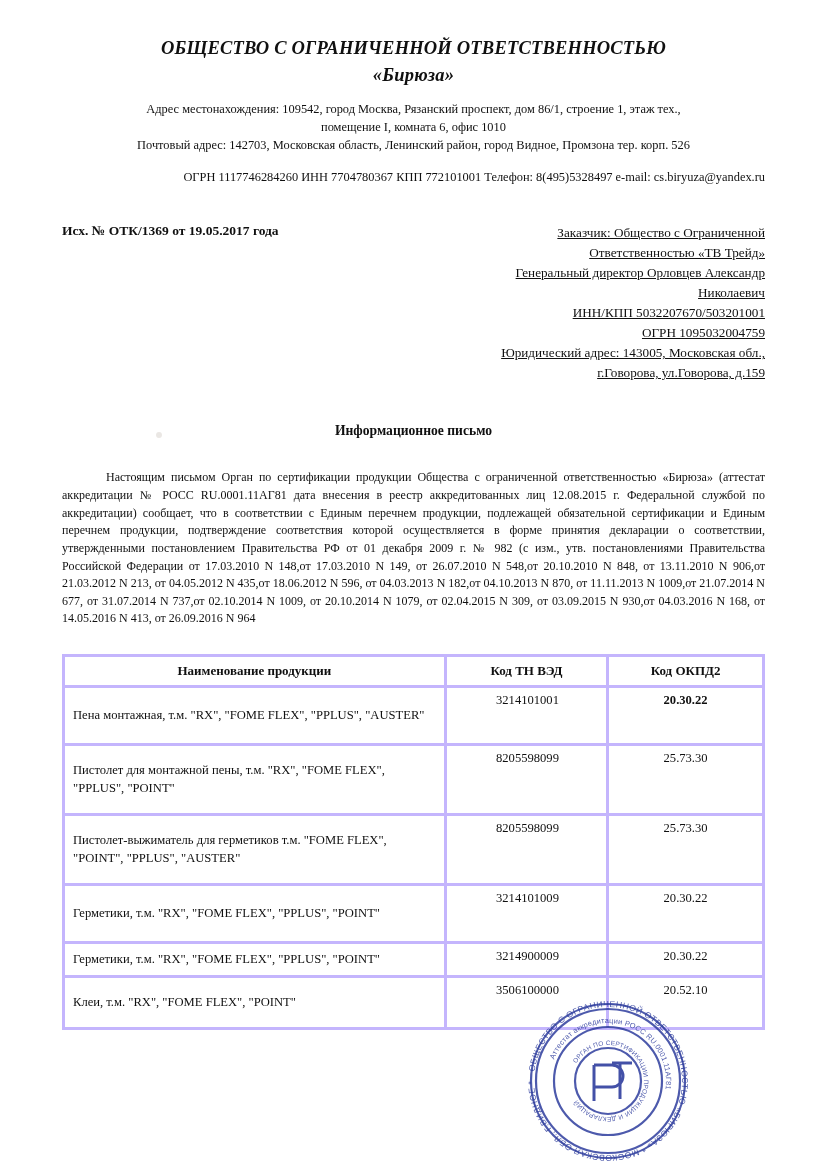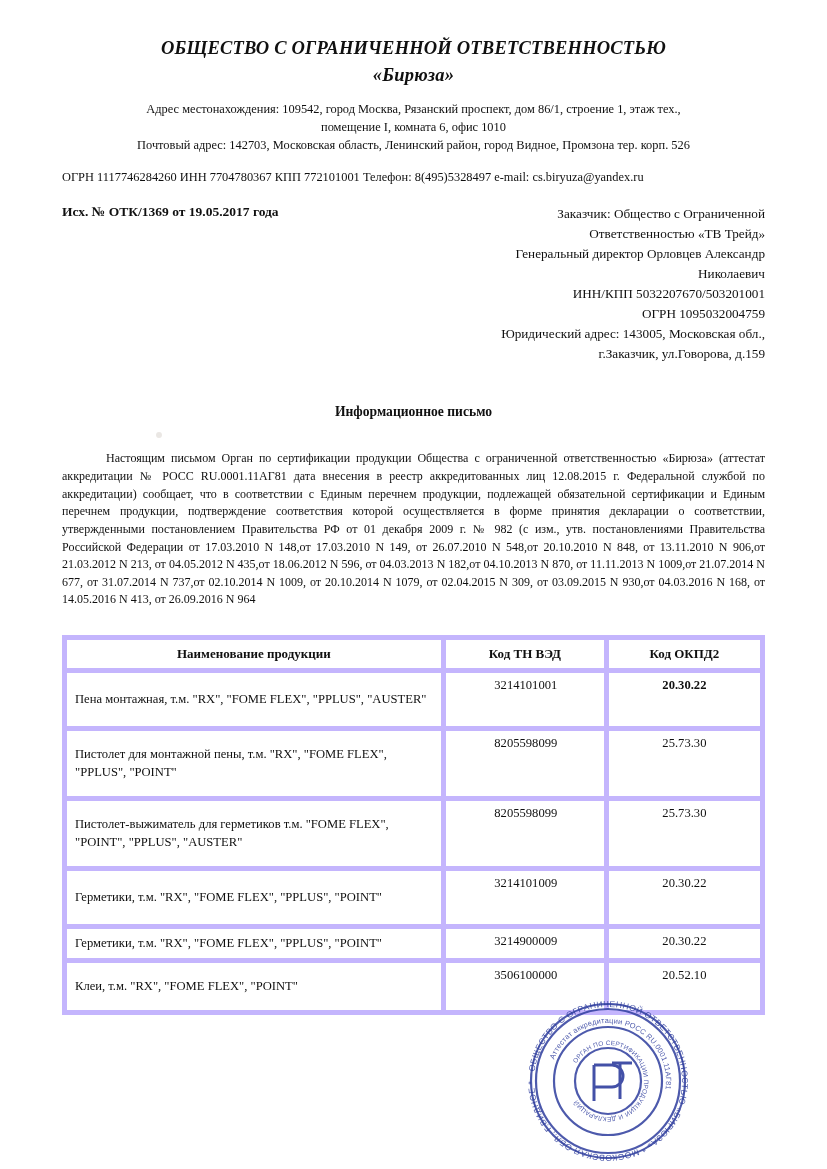--- a/index.html
+++ b/index.html
@@ -44,30 +44,31 @@
   }
   .addr-block {
     margin-top: 13px;
     text-align: center;
     font-size: 12.4px;
     line-height: 1.45;
   }
   .addr-block .row { display: block; }
   .contacts {
     margin-top: 14px;
-    text-align: left;
+    text-align: right;
     font-size: 12.4px;
     line-height: 1.45;
   }
 
   
   .refblock {
-    margin-top: 17px;
+    margin-top: 36px;
     position: relative;
     min-height: 120px;
+    text-decoration: underline;
   }
   .ref-no {
     position: absolute;
     left: 0;
     top: 0;
     font-weight: bold;
     font-size: 13.5px;
   }
   .addressee {
     margin-left: 360px;
@@ -96,21 +97,21 @@
 
   
   table.products {
     margin-top: 26px;
     border-collapse: collapse;
     width: 703px;
     font-size: 12.6px;
   }
   table.products th,
   table.products td {
-    border: 5px solid #c4b5fd;
+    border: 3px solid #c4b5fd;
     padding: 5px 8px;
     vertical-align: top;
   }
   table.products thead th {
     text-align: center;
     font-weight: bold;
     padding: 6px 4px;
     font-size: 13px;
   }
   table.products td.name {
@@ -177,21 +178,21 @@
     <div class="refblock">
       <div class="ref-no">Исх. № ОТК/1369 от 19.05.2017 года</div>
       <div class="addressee">
         <div>Заказчик: Общество с Ограниченной</div>
         <div>Ответственностью «ТВ Трейд»</div>
         <div>Генеральный директор Орловцев Александр</div>
         <div>Николаевич</div>
         <div>ИНН/КПП   5032207670/503201001</div>
         <div>ОГРН 1095032004759</div>
         <div>Юридический адрес: 143005, Московская обл.,</div>
-        <div>г.Заказчик, ул.Говорова, д.159</div>
+        <div>г.Говорова, ул.Говорова, д.159</div>
       </div>
     </div>
 
     <div class="doc-title">Информационное письмо</div>
 
     <div class="body-text">
       <div class="p1">Настоящим письмом Орган по сертификации продукции Общества с ограниченной ответственностью «Бирюза» (аттестат аккредитации № РОСС RU.0001.11АГ81 дата внесения в реестр аккредитованных лиц  12.08.2015 г. Федеральной службой по аккредитации) сообщает, что в соответствии с Единым перечнем продукции, подлежащей обязательной сертификации и Единым перечнем продукции, подтверждение соответствия которой осуществляется в форме принятия декларации о соответствии, утвержденными постановлением Правительства РФ от 01 декабря 2009 г. № 982 (с изм., утв. постановлениями Правительства Российской Федерации от 17.03.2010 N 148,от 17.03.2010 N 149, от 26.07.2010 N 548,от 20.10.2010 N 848, от 13.11.2010 N 906,от 21.03.2012 N 213, от 04.05.2012 N 435,от 18.06.2012 N 596, от 04.03.2013 N 182,от 04.10.2013 N 870, от 11.11.2013 N 1009,от 21.07.2014 N 677, от 31.07.2014 N 737,от 02.10.2014 N 1009, от 20.10.2014 N 1079, от 02.04.2015 N 309, от 03.09.2015 N 930,от 04.03.2016 N 168, от 14.05.2016 N 413, от 26.09.2016 N 964</div>
     </div>
 
     <table class="products">

